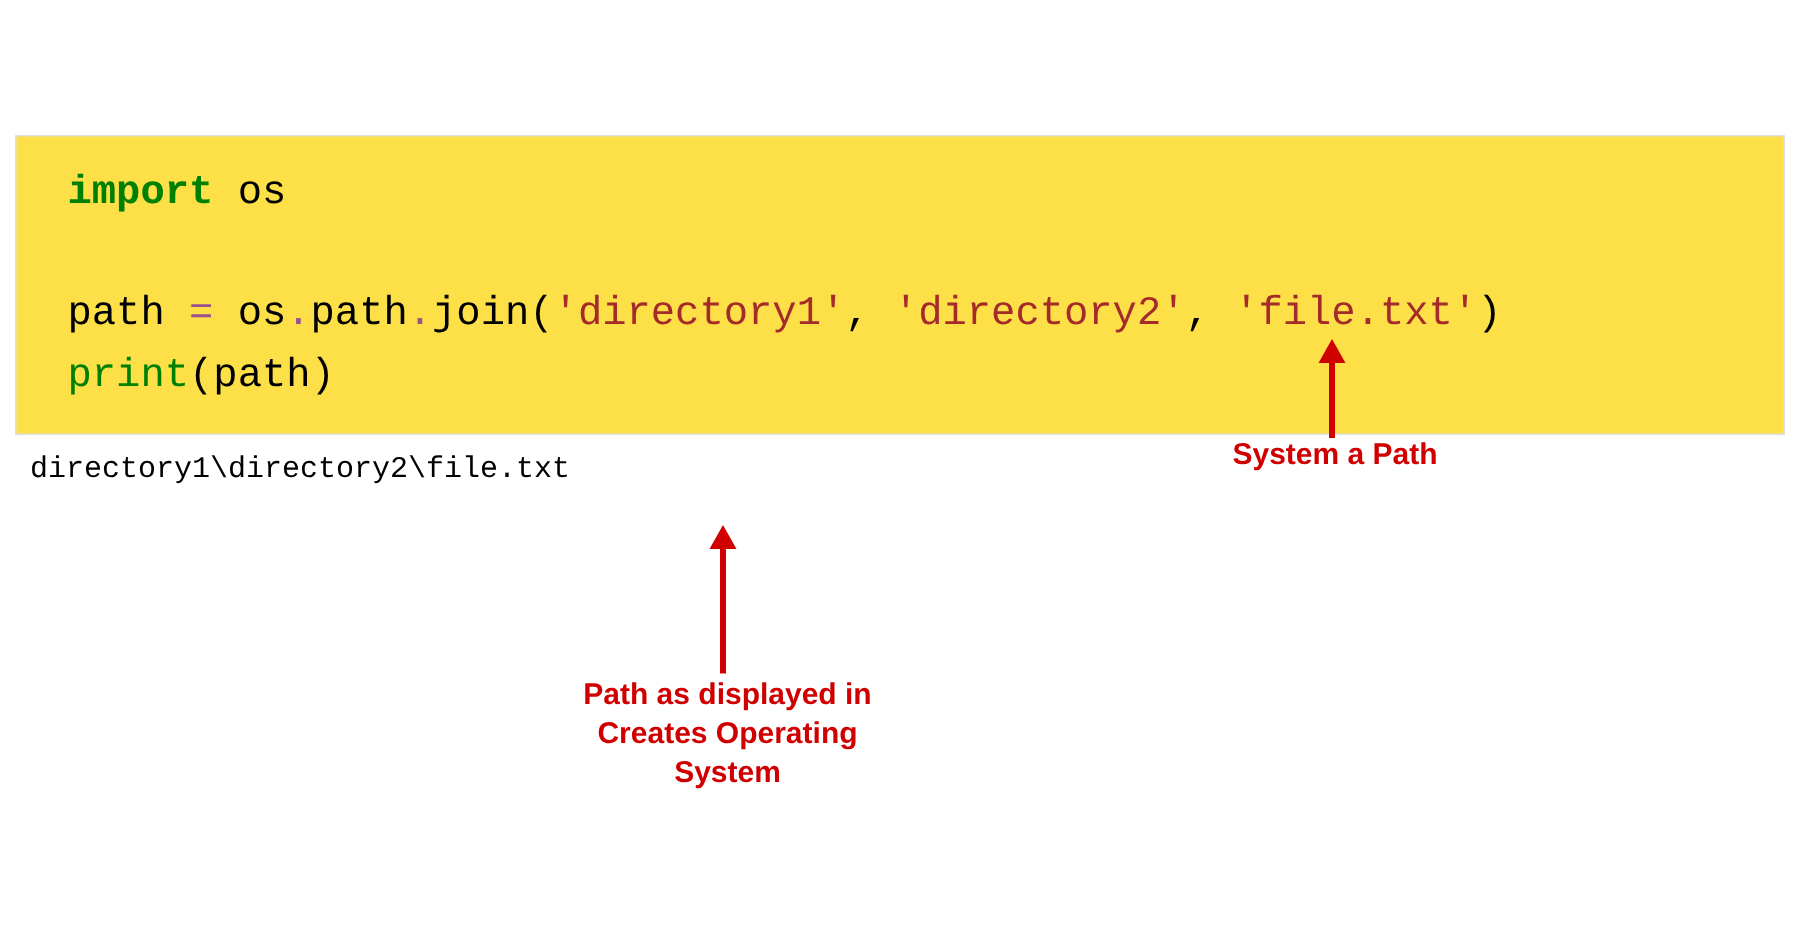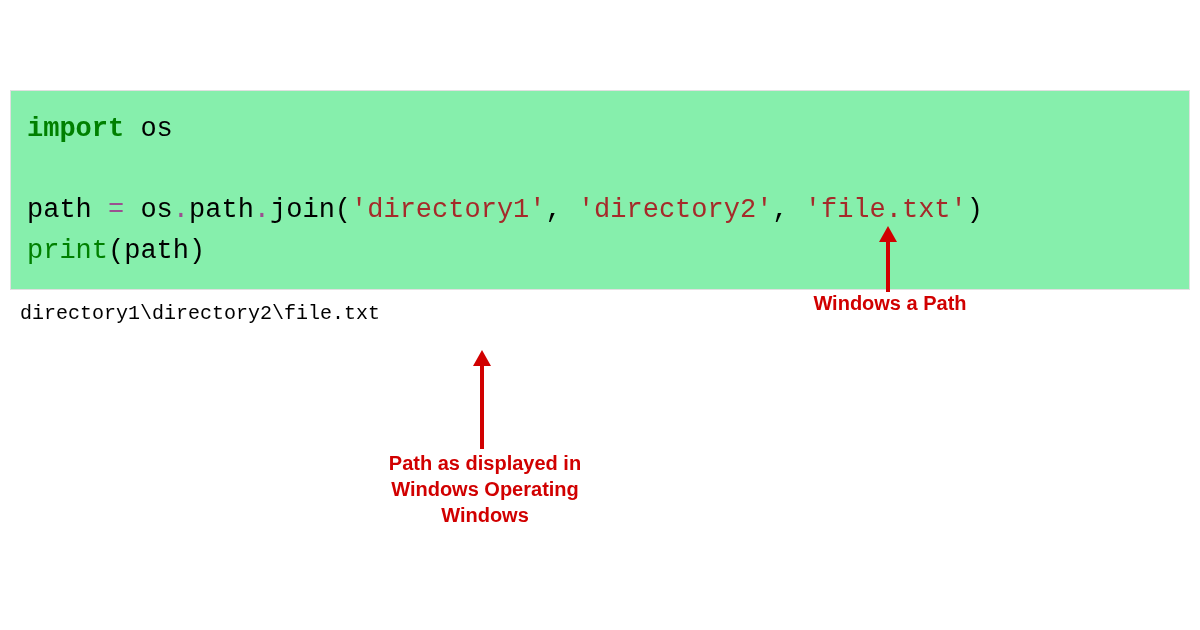--- a/index.html
+++ b/index.html
@@ -9,24 +9,24 @@
     }
     body {
       width: 1200px;
       height: 630px;
       background: #ffffff;
       font-family: 'Consolas', 'Monaco', 'Courier New', monospace;
       position: relative;
       padding-top: 90px;
     }
     .code-block {
-      background: #86efac;
+      background: #fde047;
       border: 1px solid #e0e0e0;
       margin: 0 10px;
-      padding: 18px 16px;
+      padding: 18px 34px;
       font-size: 27px;
       line-height: 1.5;
       white-space: pre;
     }
     .keyword {
       color: #008000;
       font-weight: bold;
     }
     .operator {
       color: #9b5090;
@@ -89,19 +89,19 @@
 
 <span class="plain">path </span><span class="operator">=</span><span class="plain"> os</span><span class="operator">.</span><span class="plain">path</span><span class="operator">.</span><span class="plain">join</span><span class="plain">(</span><span class="string">'directory1'</span><span class="plain">, </span><span class="string">'directory2'</span><span class="plain">, </span><span class="string">'file.txt'</span><span class="plain">)</span>
 <span class="builtin">print</span><span class="plain">(</span><span class="plain">path</span><span class="plain">)</span></div>
 
 <div class="output">directory1\directory2\file.txt</div>
 
 <div class="arrow" style="left: 886px; top: 226px;">
   <div class="arrow-head" style="left: -7px; top: 0;"></div>
   <div class="arrow-line" style="left: 0; top: 14px; height: 52px;"></div>
 </div>
-<div class="annotation annotation-creates">Windows a Path</div>
+<div class="annotation annotation-creates">System a Path</div>
 
 <div class="arrow" style="left: 480px; top: 350px;">
   <div class="arrow-head" style="left: -7px; top: 0;"></div>
   <div class="arrow-line" style="left: 0; top: 14px; height: 85px;"></div>
 </div>
-<div class="annotation annotation-path">Path as displayed in Windows Operating Windows</div>
+<div class="annotation annotation-path">Path as displayed in Creates Operating System</div>
 
 </body></html>

